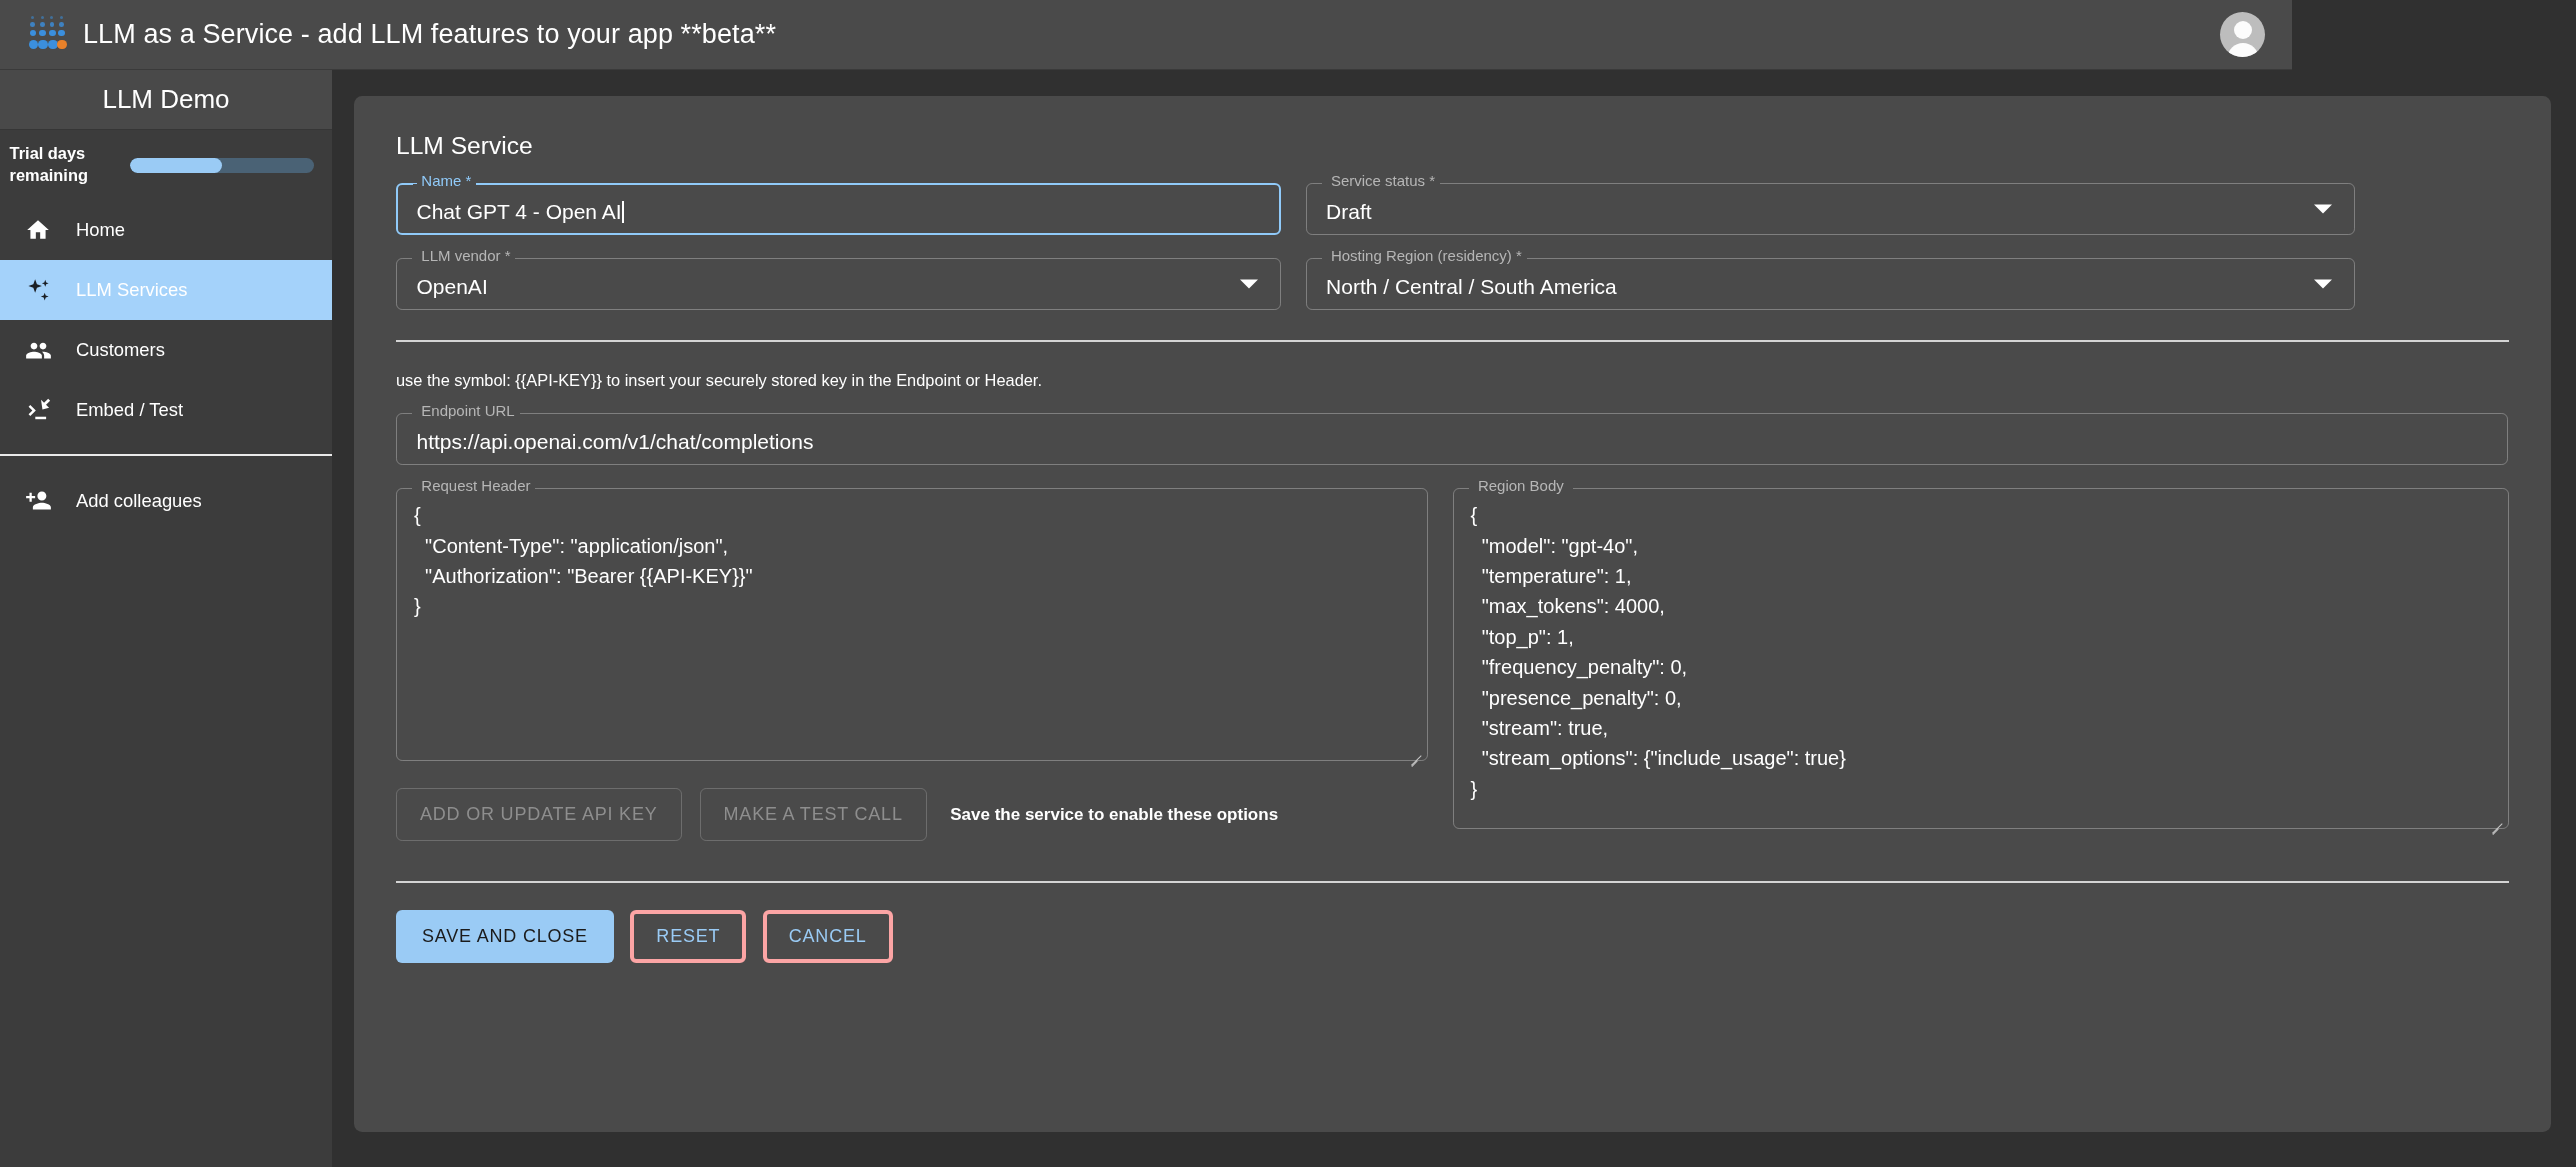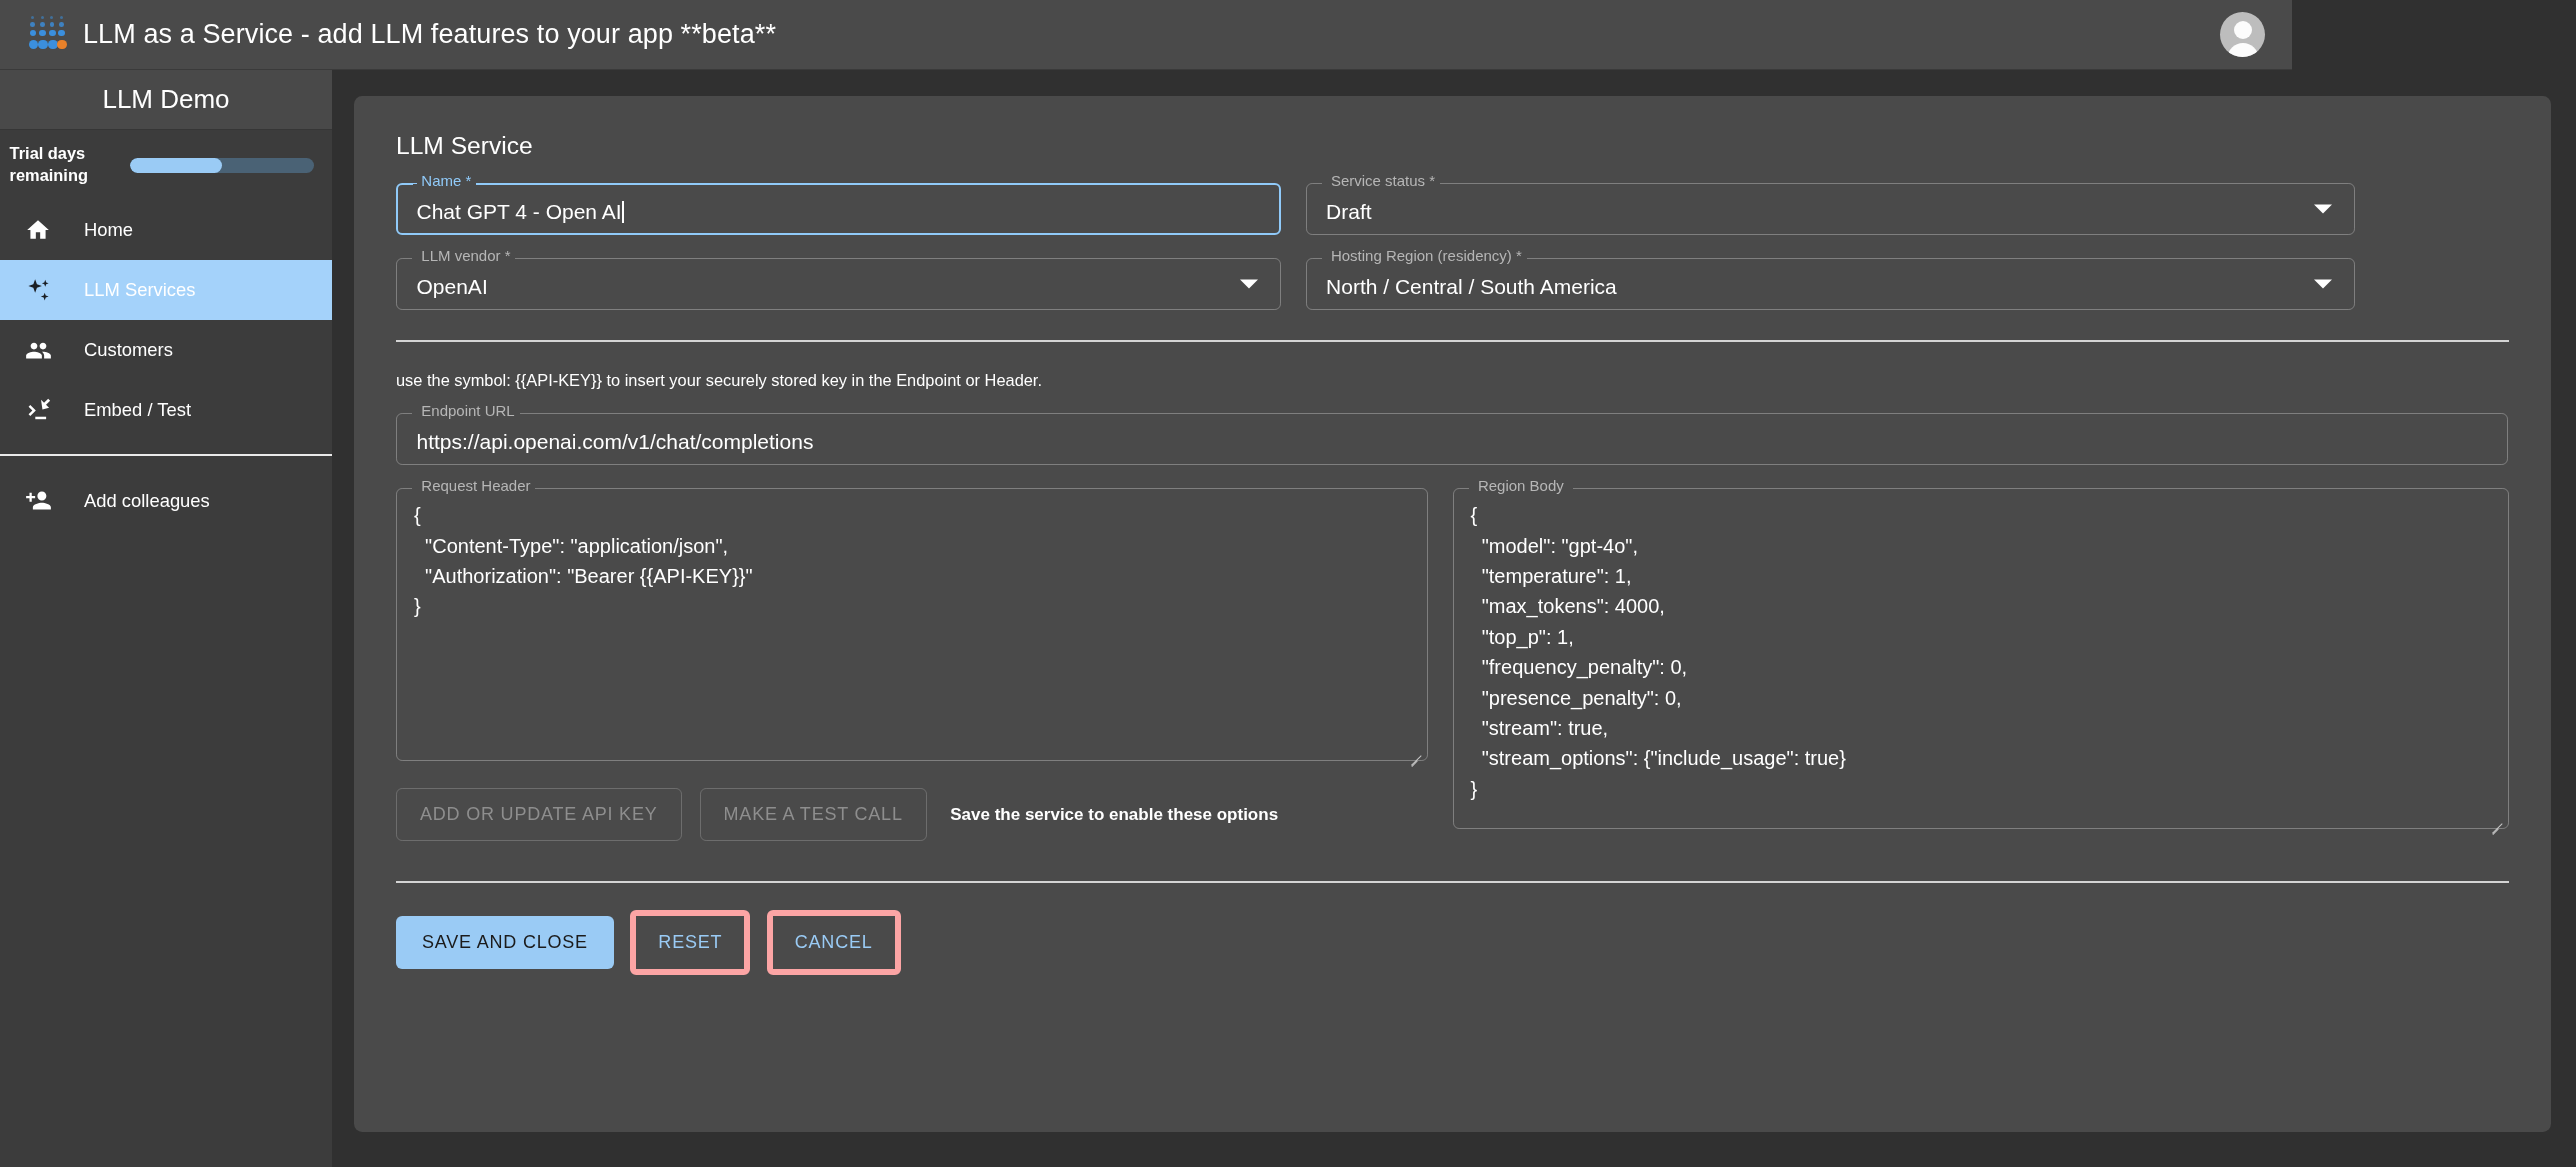--- a/index.html
+++ b/index.html
@@ -80,21 +80,20 @@
     background: #4a6275;
     overflow: hidden;
   }
   .trial-fill { height: 100%; background: #9acbf5; border-radius: 7.5px; }
 
   .nav-item {
     height: 60px;
     display: flex; align-items: center;
     color: #ffffff;
     cursor: pointer;
-    gap: 8px;
   }
   .nav-item .ic {
     width: 76px; flex: none;
     display: flex; align-items: center; justify-content: center;
   }
   .nav-item .lb { font-size: 18.4px; }
   .nav-item.active { background: #a4d2fa; }
   .nav-item.active .lb { color: #ffffff; }
   .nav-item.active svg { fill: #1b1f24; }
   .nav-item svg { fill: #ffffff; }
@@ -187,22 +186,22 @@
   .btn.outline-dis {
     border: 1px solid #6d6d6d; color: #8e8e8e;
     background: transparent; height: 53px; padding: 0 23px;
     cursor: default;
   }
   .btn.filled {
     background: #9acbf5; color: #1b1b1b;
     height: 53px; padding: 0 26px; border: none; font-weight: 400;
   }
   .btn.outline {
-    border: 6px solid #fca5a5; color: #9acbf5;
-    background: transparent; height: 65px; padding: 0 22px;
+    border: 4px solid #fca5a5; color: #9acbf5;
+    background: transparent; height: 53px; padding: 0 22px;
   }
   .savehint { color: #ffffff; font-size: 17px; font-weight: 700; margin-left: 5.5px; }
 </style>
 </head>
 <body>
 
 <div class="topbar">
   <div class="logo" id="logo">
       <i style="left: 5.2px; top: 1.4px; width: 3px; height: 3px; opacity: 0.55; background: rgb(59, 143, 221);"></i>
       <i style="left: 14.7px; top: 1.4px; width: 3px; height: 3px; opacity: 0.55; background: rgb(59, 143, 221);"></i>

